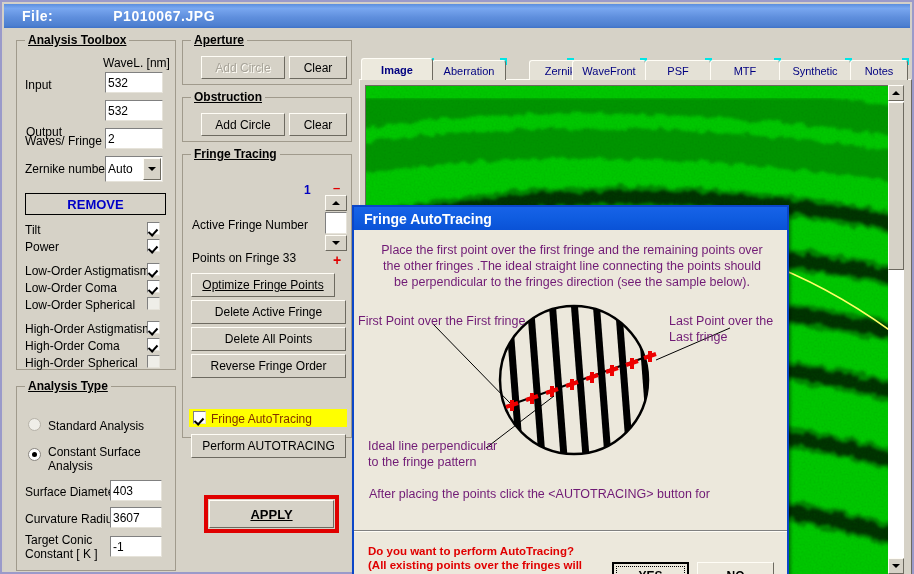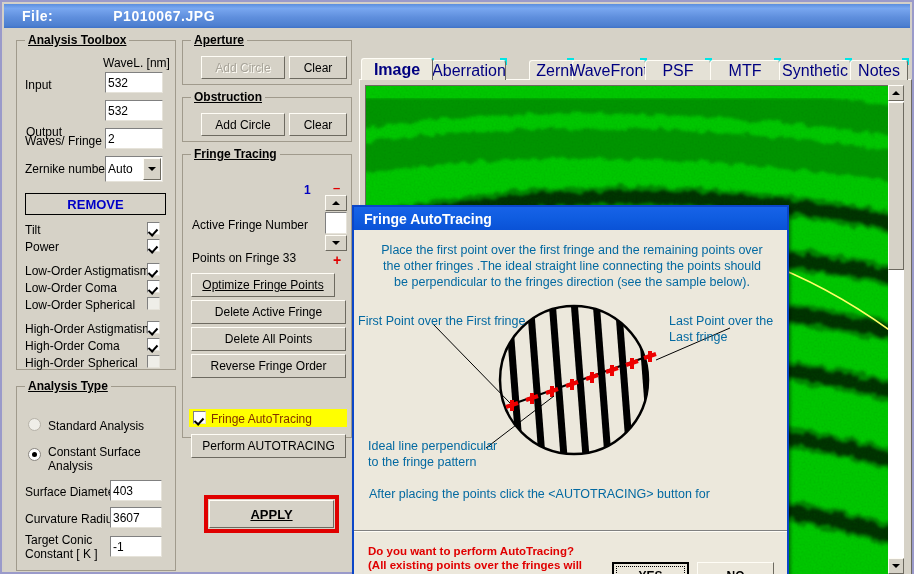--- a/index.html
+++ b/index.html
@@ -150,21 +150,21 @@
     position:absolute;left:355px;top:30px;width:553px;height:22px;
   }
   .tab{
     position:absolute;top:2px;height:20px;
     background:#e4e1d6;
     border:1px solid;
     border-color:#fffdf6 #6d6a60 #d6d2c7 #fffdf6;
     border-bottom:none;
     border-top-left-radius:3px;border-top-right-radius:3px;
     display:flex;align-items:center;justify-content:center;
-    font-size:16px;color:#000080;
+    font-size:11px;color:#000080;
     box-sizing:border-box;
   }
   .tab.active{
     top:0;height:22px;
     background:#ece9dd;
     font-weight:bold;
     z-index:5;
   }
   .tabnotch{
     position:absolute;top:0;width:7px;height:7px;background:#00e5e5;
@@ -217,21 +217,21 @@
     background:linear-gradient(to bottom,#1763e8 0%,#0f5ce0 50%,#0a52d6 100%);
     color:#fff;font-weight:bold;font-size:14px;
     display:flex;align-items:center;padding-left:10px;
     box-sizing:border-box;
   }
   .dlgbody{
     position:absolute;left:0;top:23px;right:0;bottom:0;
     background:#ece8dc;
   }
   .dlgtext{
-    position:absolute;font-size:12.5px;line-height:16px;color:#0369a1;
+    position:absolute;font-size:12.5px;line-height:16px;color:#701a75;
   }
   .dlgsep{
     position:absolute;height:0;border-top:1px solid #808080;
     border-bottom:1px solid #fffdf6;
   }
   .redq{
     position:absolute;color:#e00000;font-weight:bold;font-size:11.5px;line-height:14px;
   }
   .dlgbtn{
     position:absolute;height:27px;

